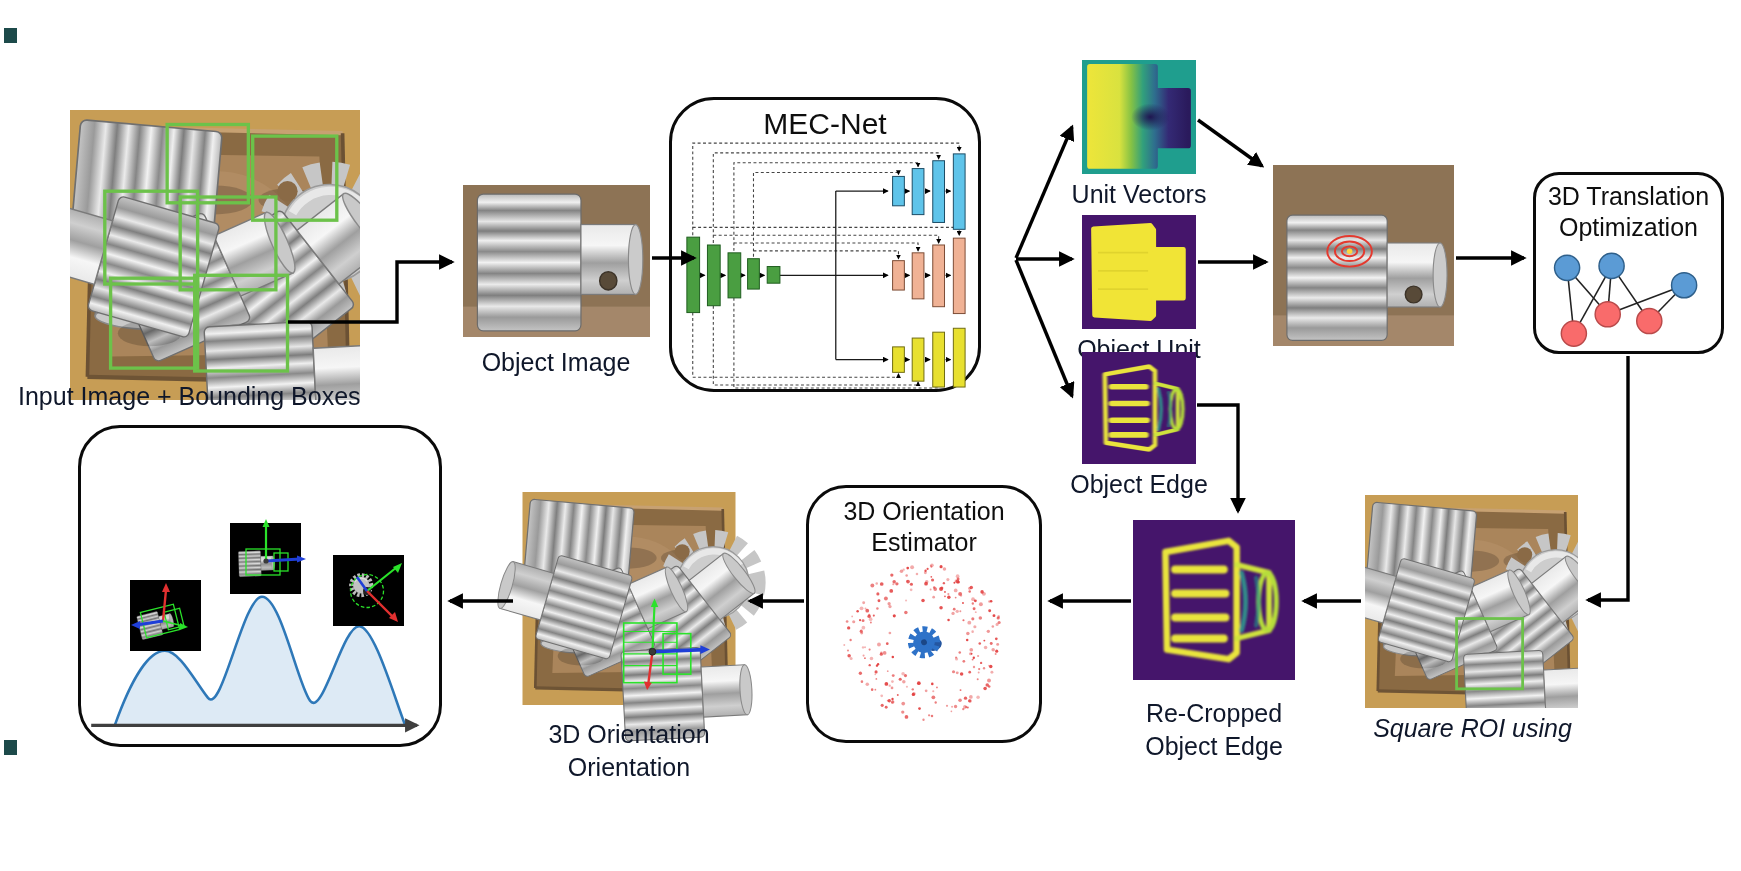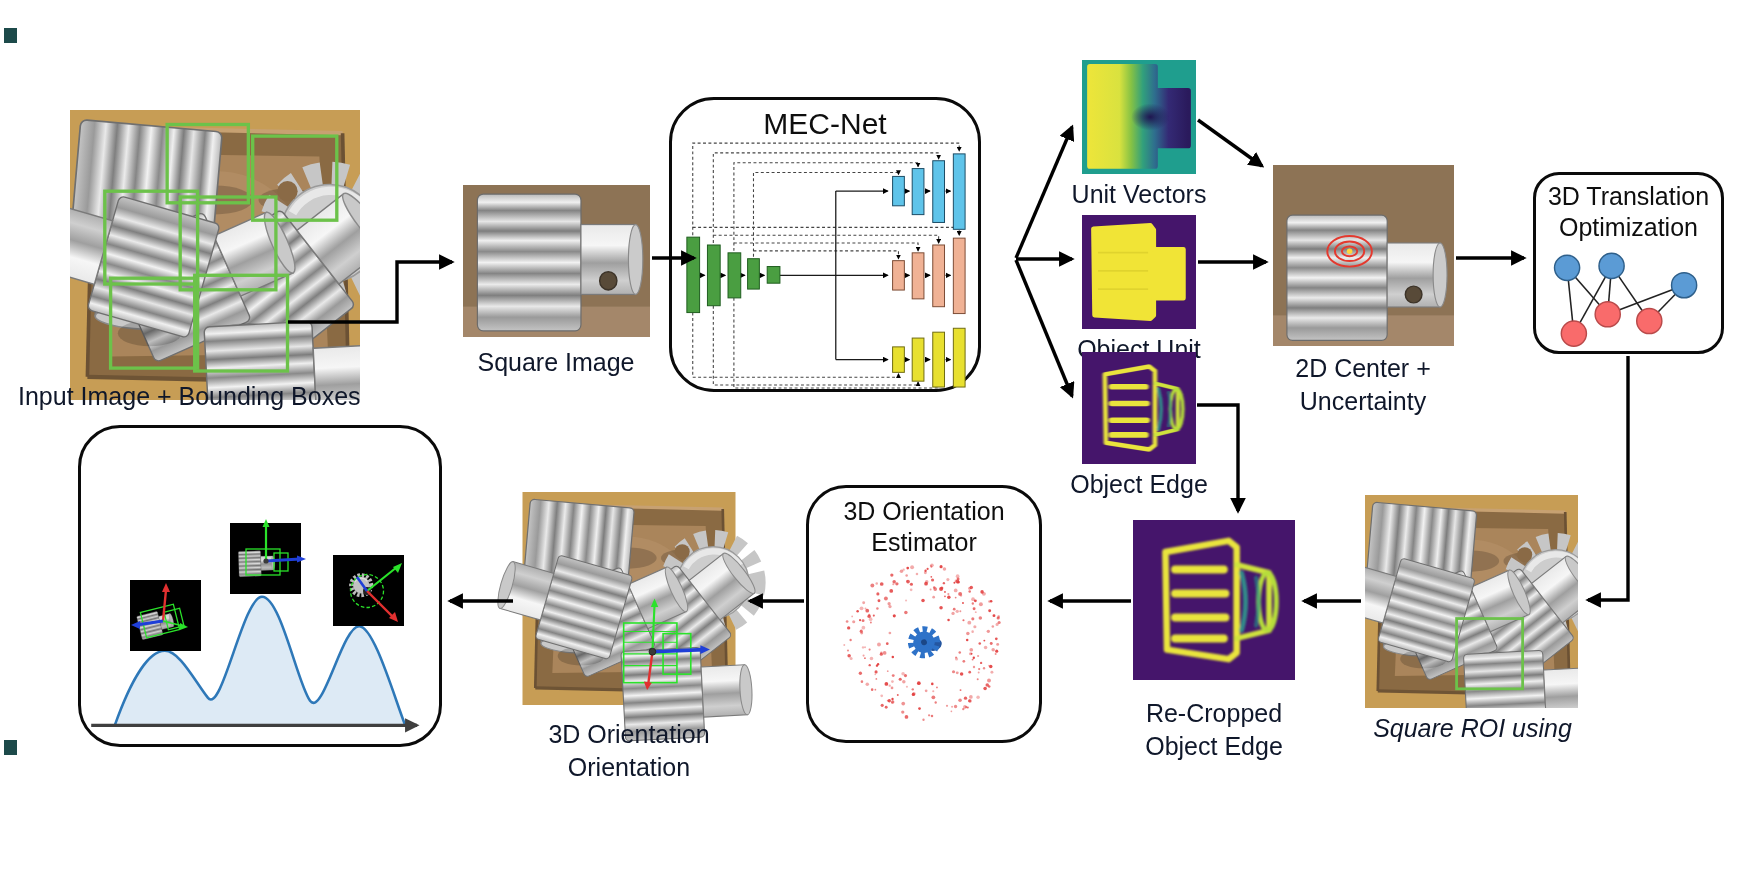--- a/index.html
+++ b/index.html
@@ -163,21 +163,21 @@
 </div>
 
 <div class="scene" style="left:463px;top:185px;width:187px;height:152px;">
   <svg viewBox="0 0 130 100" preserveAspectRatio="none">
     <rect width="130" height="100" fill="#8d7355"></rect>
     <rect y="80" width="130" height="20" fill="#a4876a"></rect>
     <use href="#biggear"></use>
   </svg>
 </div>
 <div class="lbl" style="left:456px;top:346px;width:200px;">
-  <div>Square Image</div>
+  <div>Object Image</div>
 </div>
 
 <div class="rbox" style="left:669px;top:97px;width:312px;height:295px;border-radius:45px;">
   <div class="boxtitle" id="mecnet-title" style="top:8px;">MEC-Net</div>
   <svg viewBox="0 0 312 295" style="position:absolute;left:0;top:0;width:100%;height:100%;overflow:hidden;">
 
     <g fill="none" stroke="#444" stroke-width="1.1" stroke-dasharray="3 2.5">
       <path d="M21,138 V44 H293 V52" marker-end="url(#ah)"></path>
       <path d="M42,146 V54 H272 V60" marker-end="url(#ah)"></path>
       <path d="M63,154 V64 H251 V68" marker-end="url(#ah)"></path>
@@ -284,24 +284,20 @@
     <g transform="translate(0,15)">
           <use href="#biggear"></use>
         </g>
     <g fill="none" stroke="#e4392e" stroke-width="1.4">
       <ellipse cx="55" cy="62" rx="16" ry="11"></ellipse>
       <ellipse cx="55" cy="62" rx="10.5" ry="7"></ellipse>
       <ellipse cx="55" cy="62" rx="5.5" ry="3.5"></ellipse>
     </g>
     <circle cx="55" cy="62" r="2" fill="#ffd73a"></circle>
   </svg>
-</div>
-<div class="lbl" style="left:1253px;top:352px;width:220px;">
-  <div>2D Center +</div>
-  <div>Uncertainty</div>
 </div>
 
 <div class="rbox" style="left:1533px;top:172px;width:191px;height:182px;border-radius:26px;">
   <div class="boxtitle" style="top:6px;">
     <div>3D Translation</div>
     <div>Optimization</div>
   </div>
   <svg viewBox="0 0 191 182" style="position:absolute;left:0;top:0;width:100%;height:100%;">
     <g stroke="#222" stroke-width="1.6">
       <line x1="32" y1="96" x2="39" y2="164"></line>

